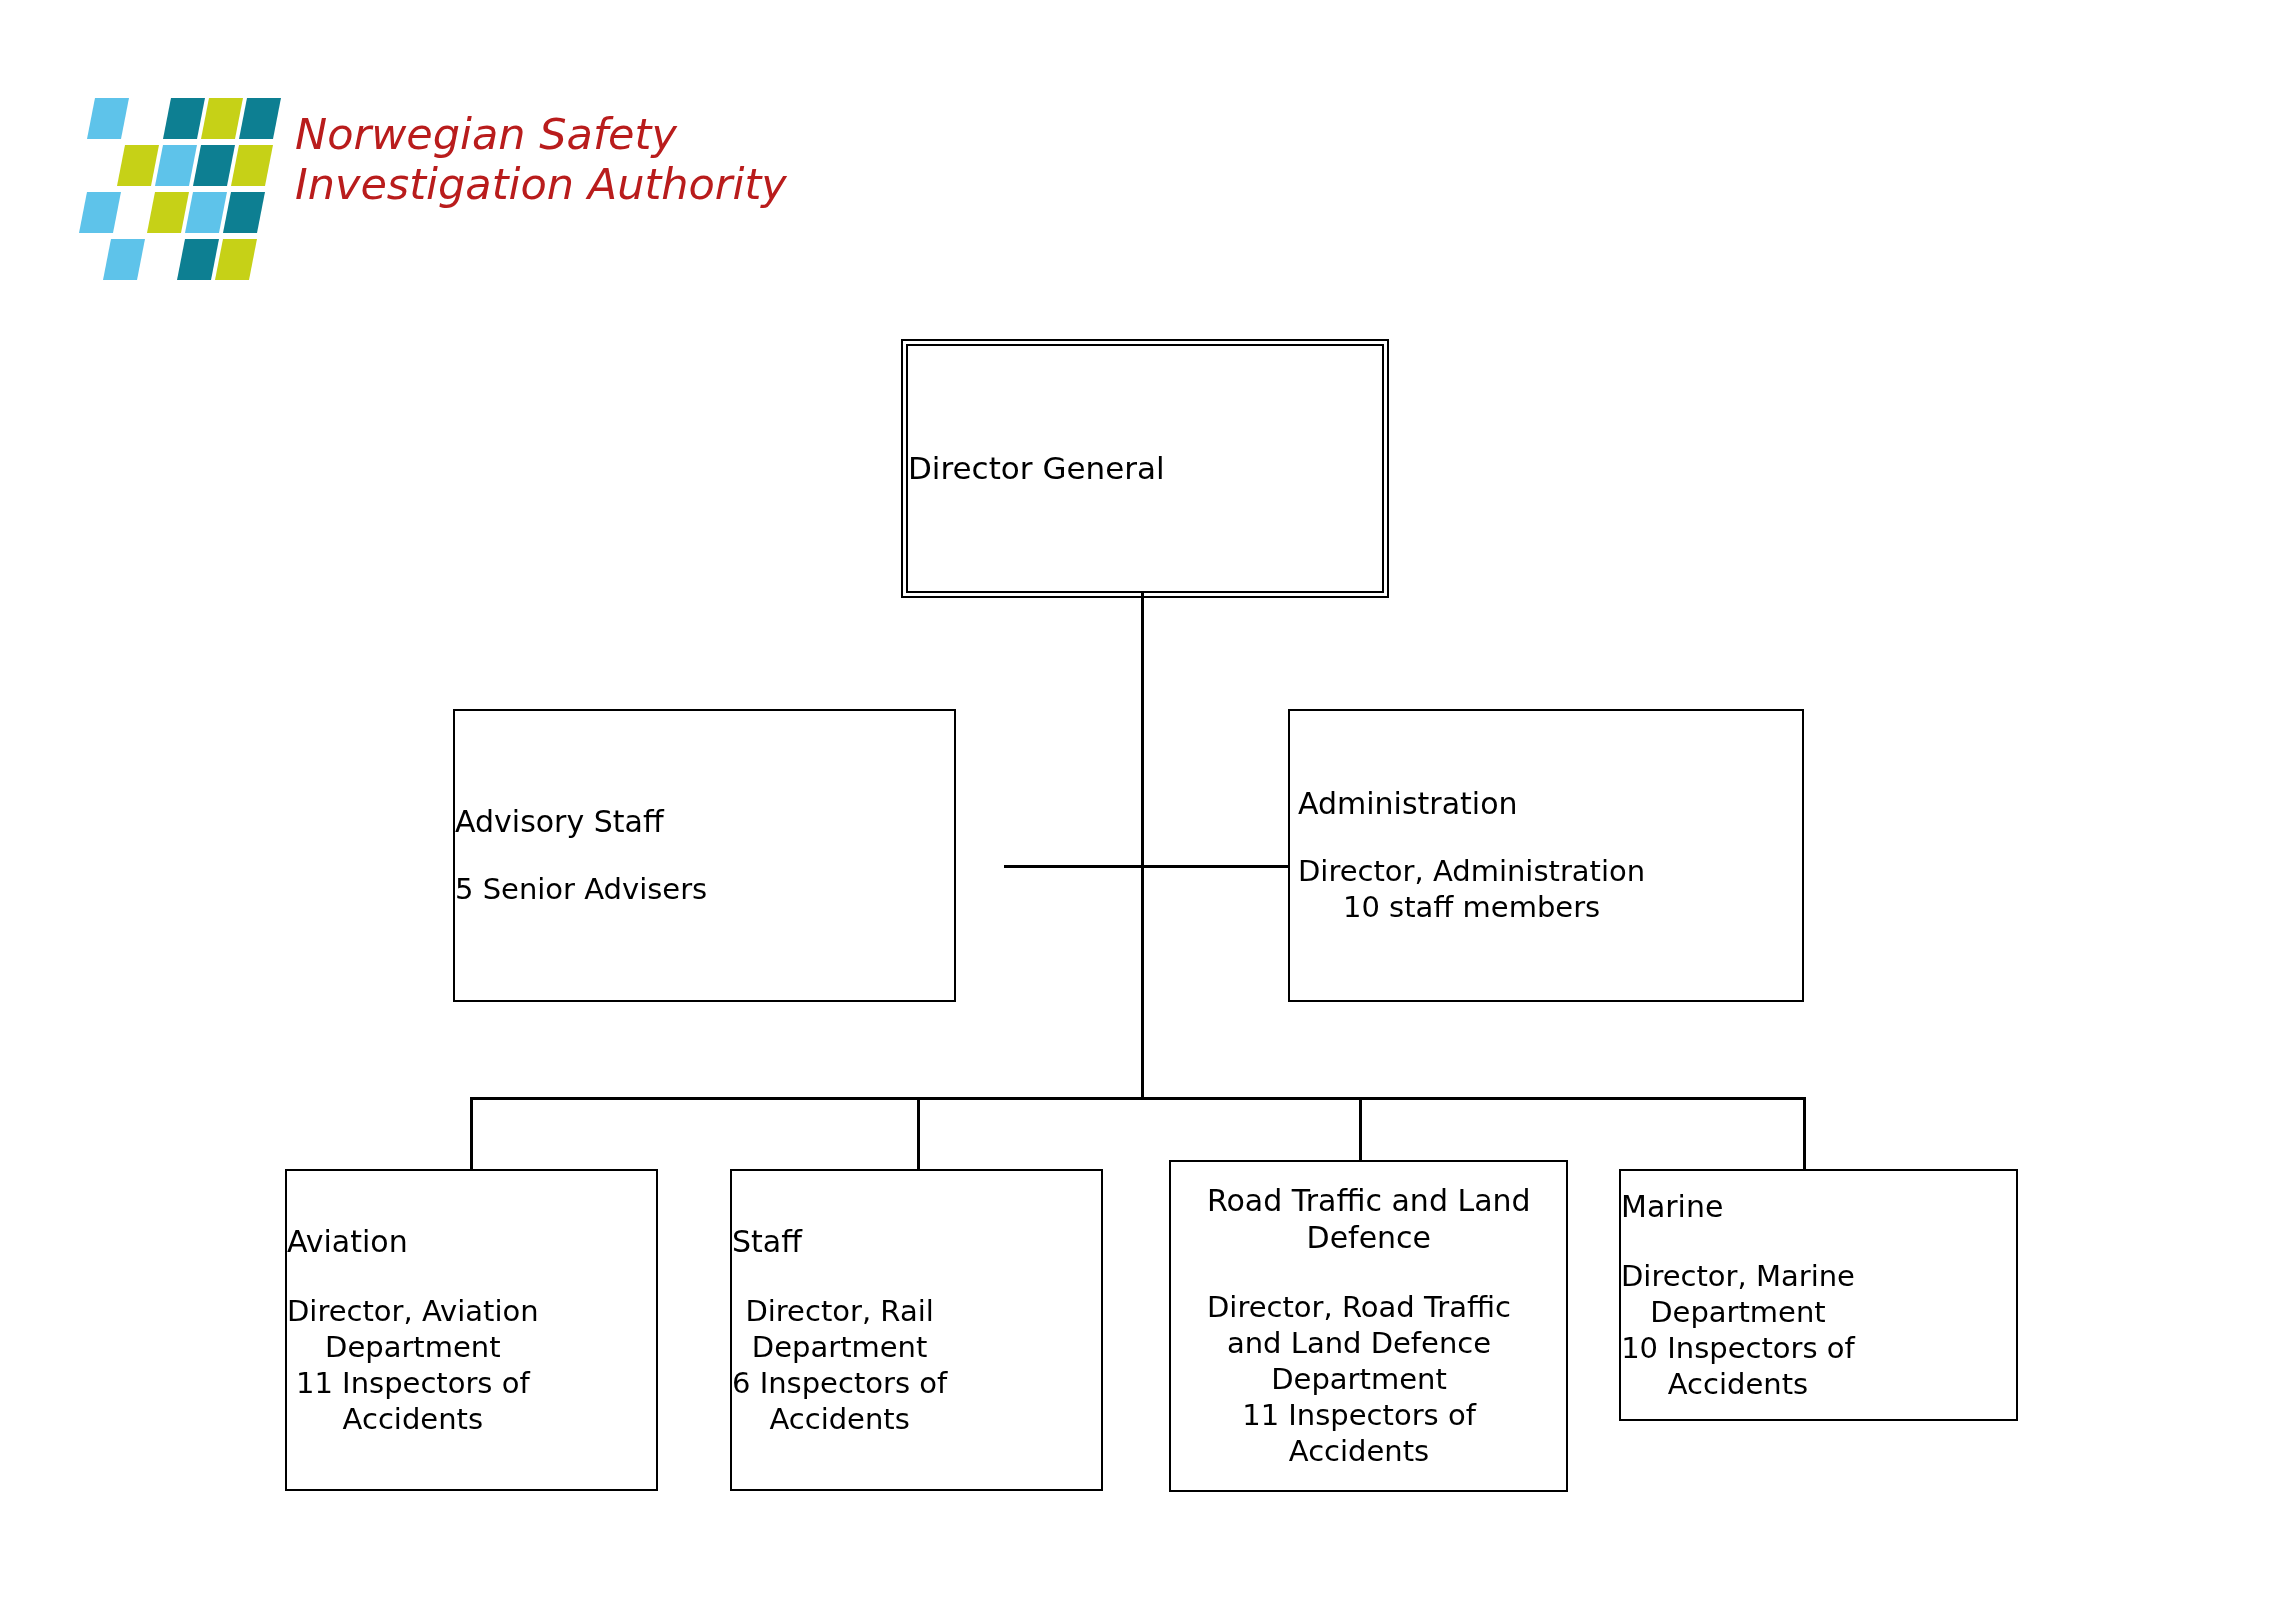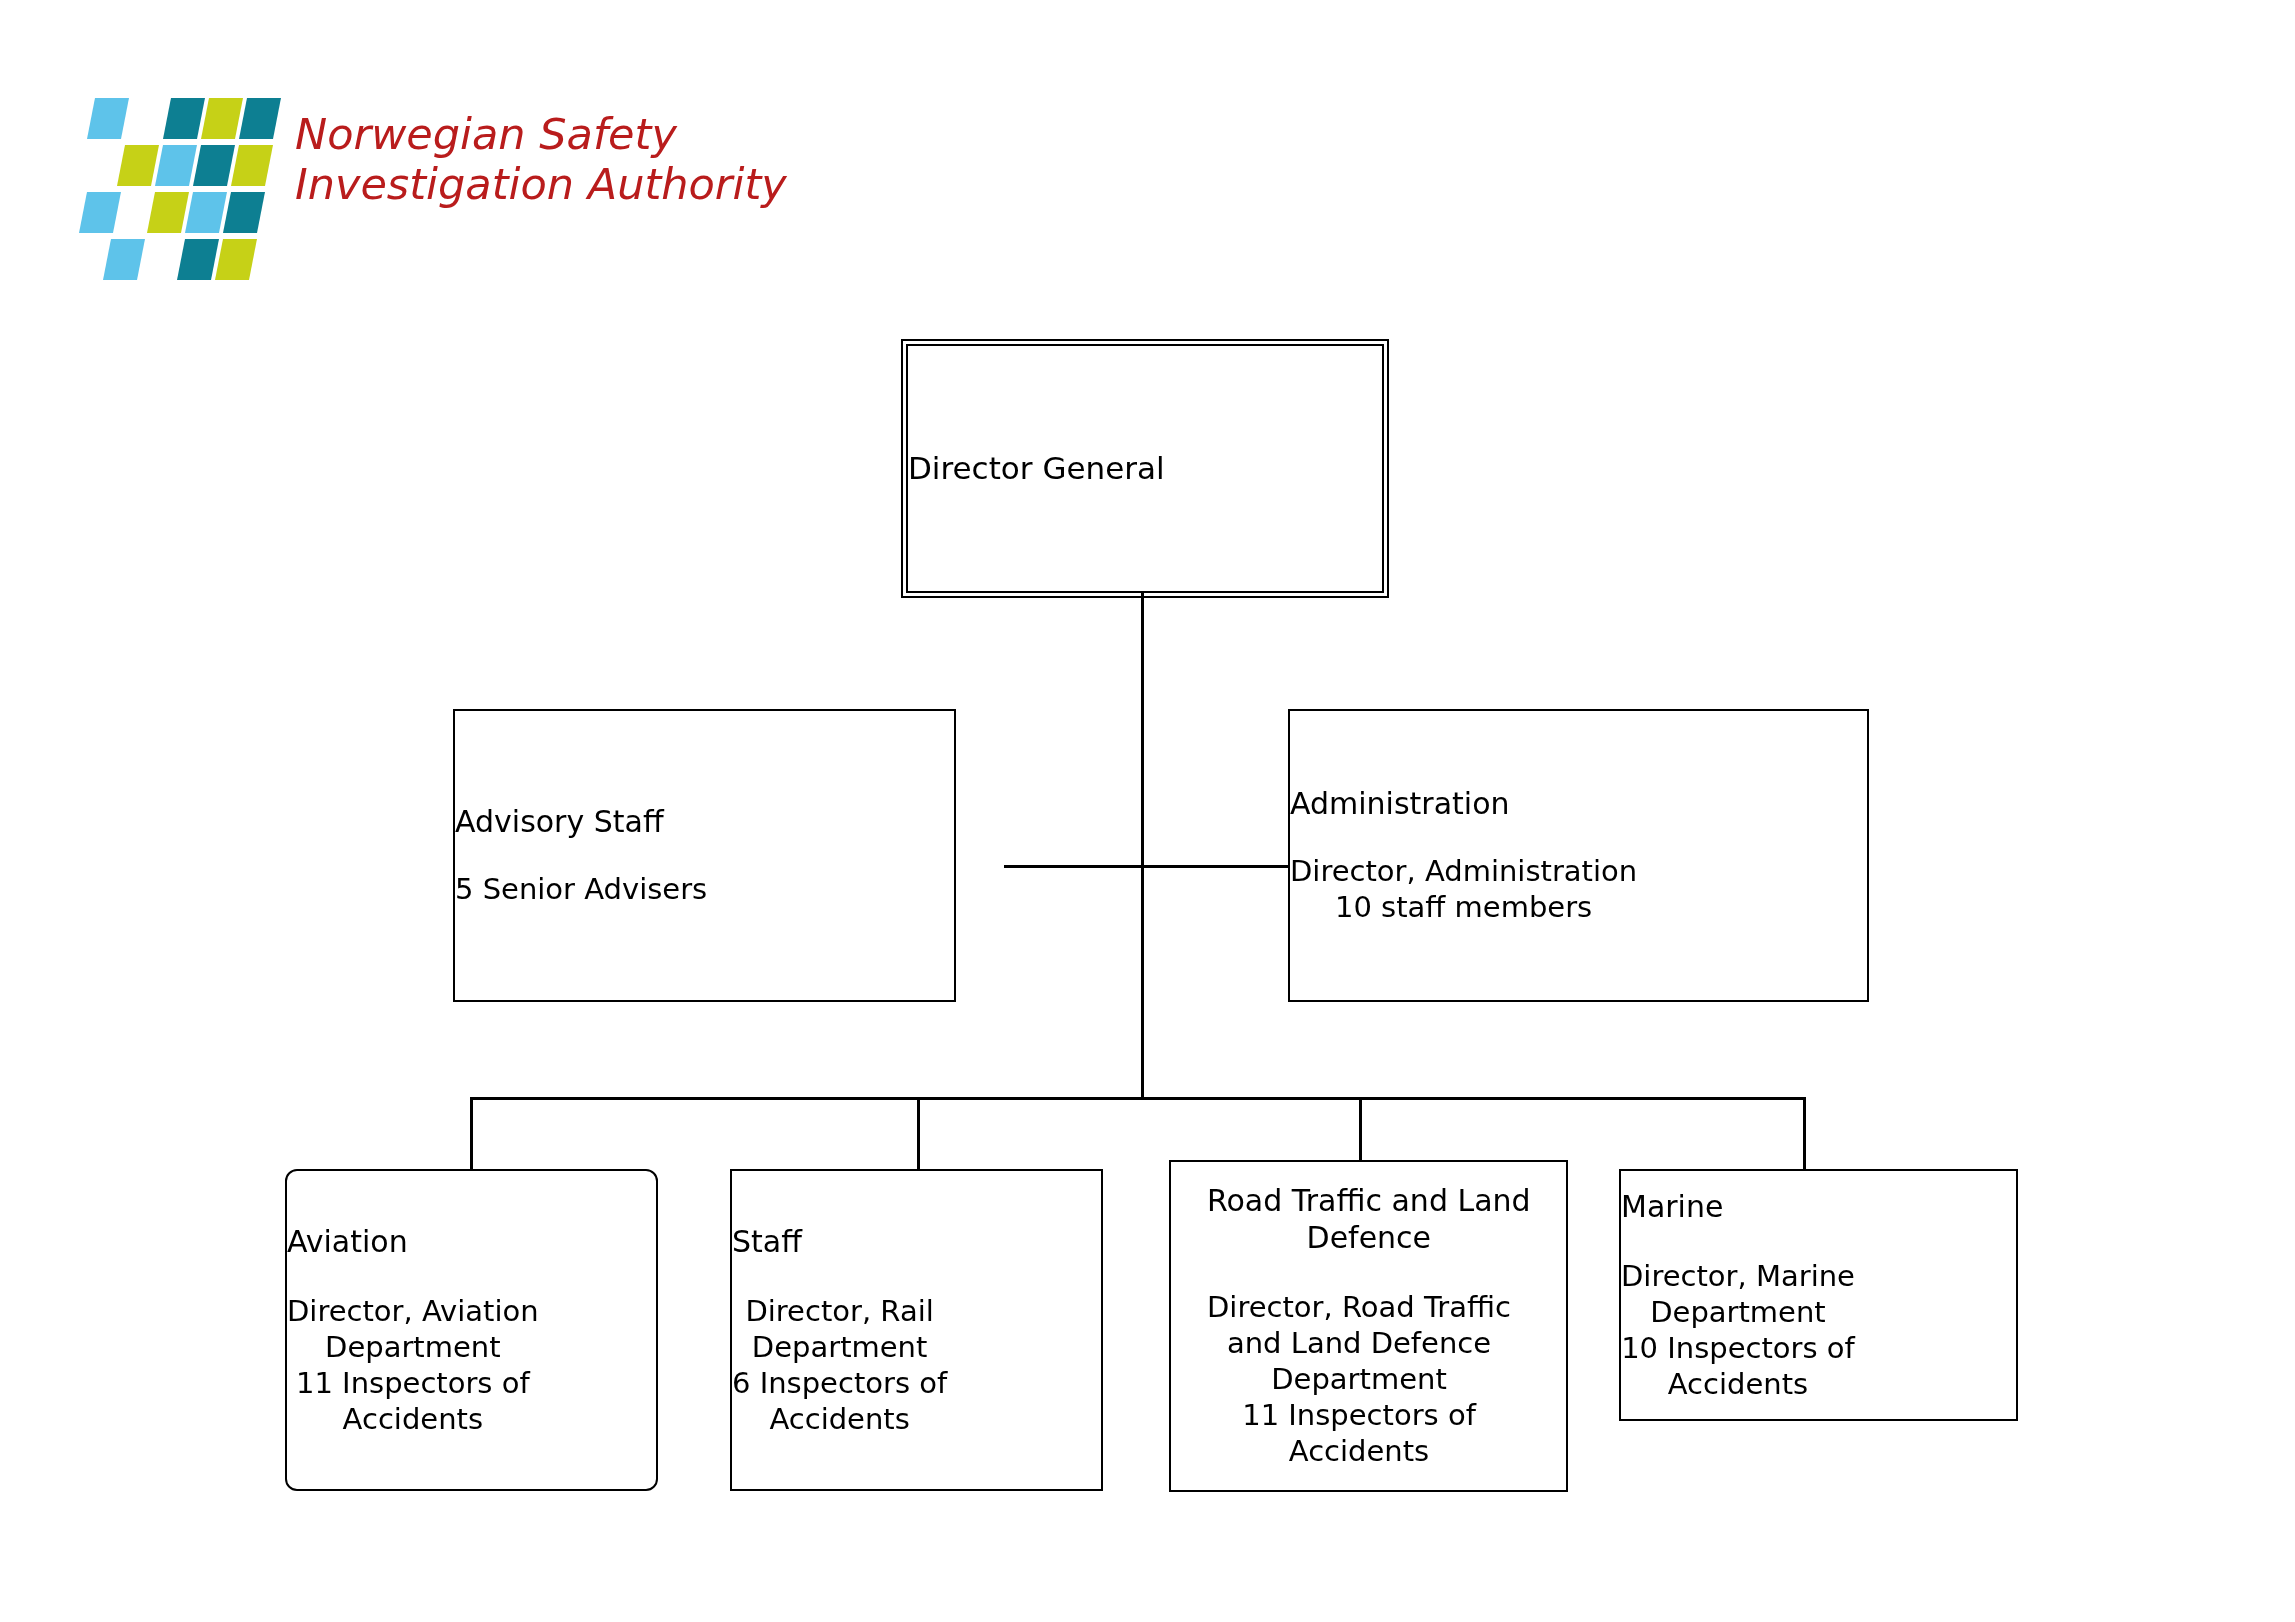--- a/index.html
+++ b/index.html
@@ -148,27 +148,27 @@
 
   <div class="node root" style="left:906px; top:344px; width:478px; height:249px;">
     <div class="node-title">Director General</div>
   </div>
 
   <div class="node" style="left:453px; top:709px; width:503px; height:293px;">
     <div class="node-title">Advisory Staff</div>
     <div class="node-sub">5 Senior Advisers</div>
   </div>
 
-  <div class="node" style="left:1288px; top:709px; width:581px; height:293px;">
+  <div class="node" style="left:1288px; top:709px; width:516px; height:293px;padding-left:8px;">
     <div class="node-title">Administration</div>
     <div class="node-sub">Director, Administration
 10 staff members</div>
   </div>
 
-  <div class="node compact" style="left:285px; top:1169px; width:373px; height:322px;border-radius:12px;">
+  <div class="node compact" style="left:285px; top:1169px; width:373px; height:322px;">
     <div class="node-title">Aviation</div>
     <div class="node-sub">Director, Aviation
 Department
 11 Inspectors of
 Accidents</div>
   </div>
 
   <div class="node compact" style="left:730px; top:1169px; width:373px; height:322px;">
     <div class="node-title">Staff</div>
     <div class="node-sub">Director, Rail

